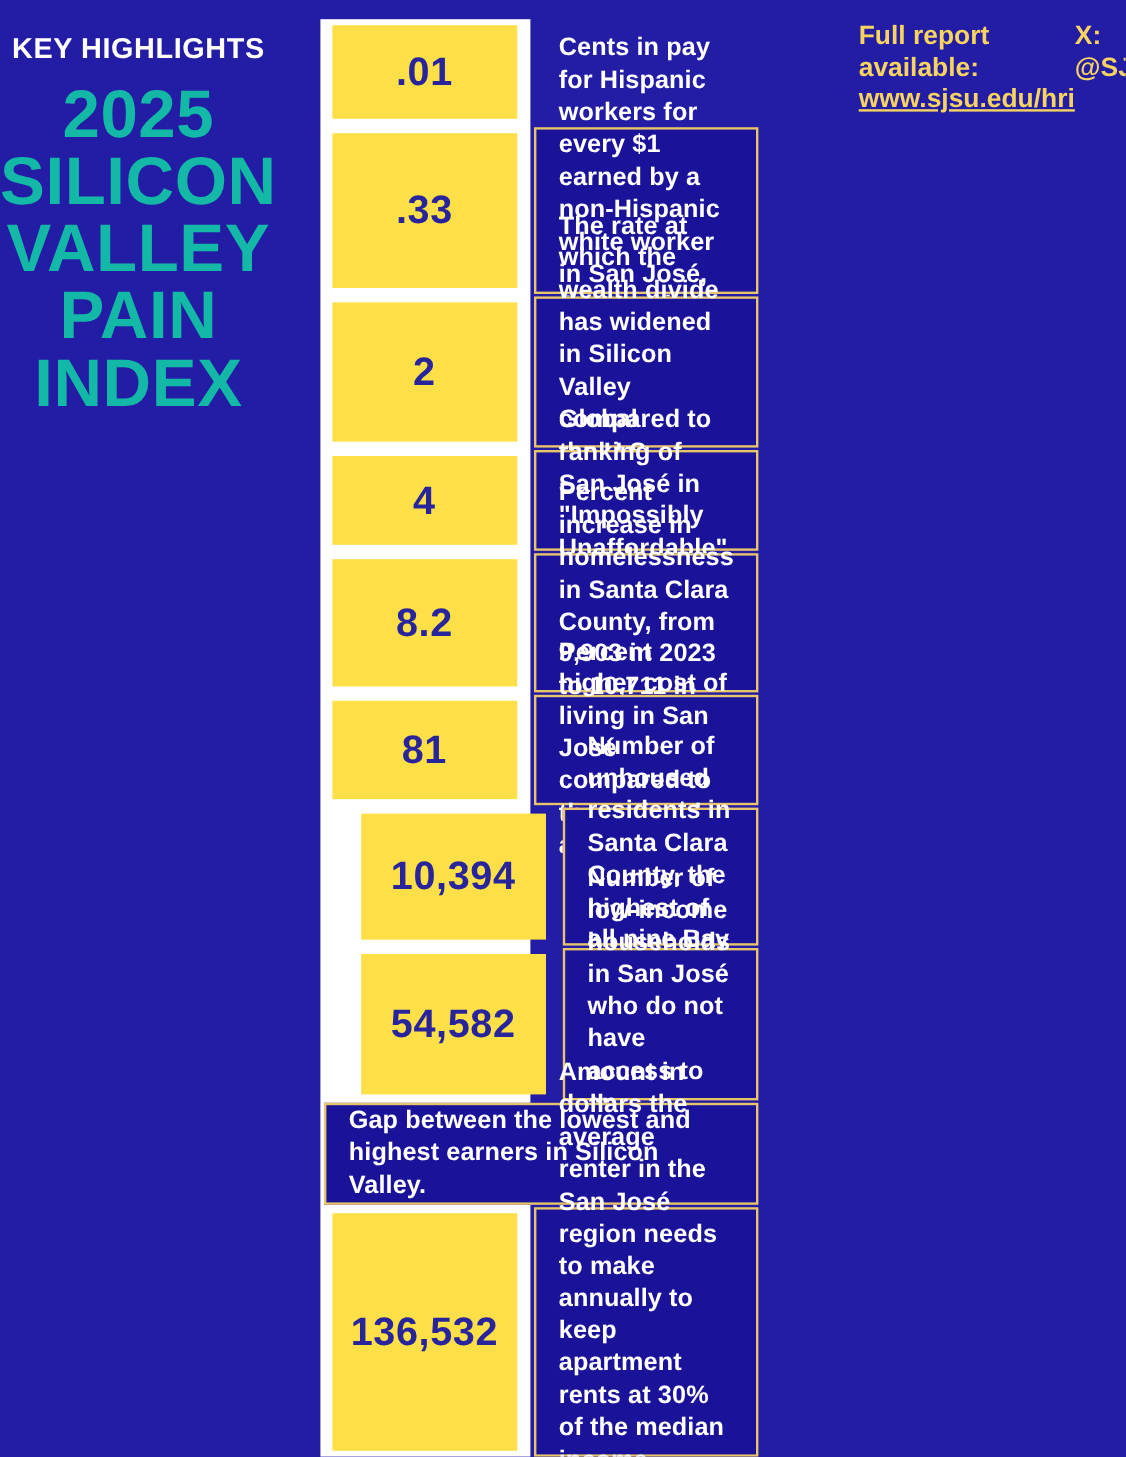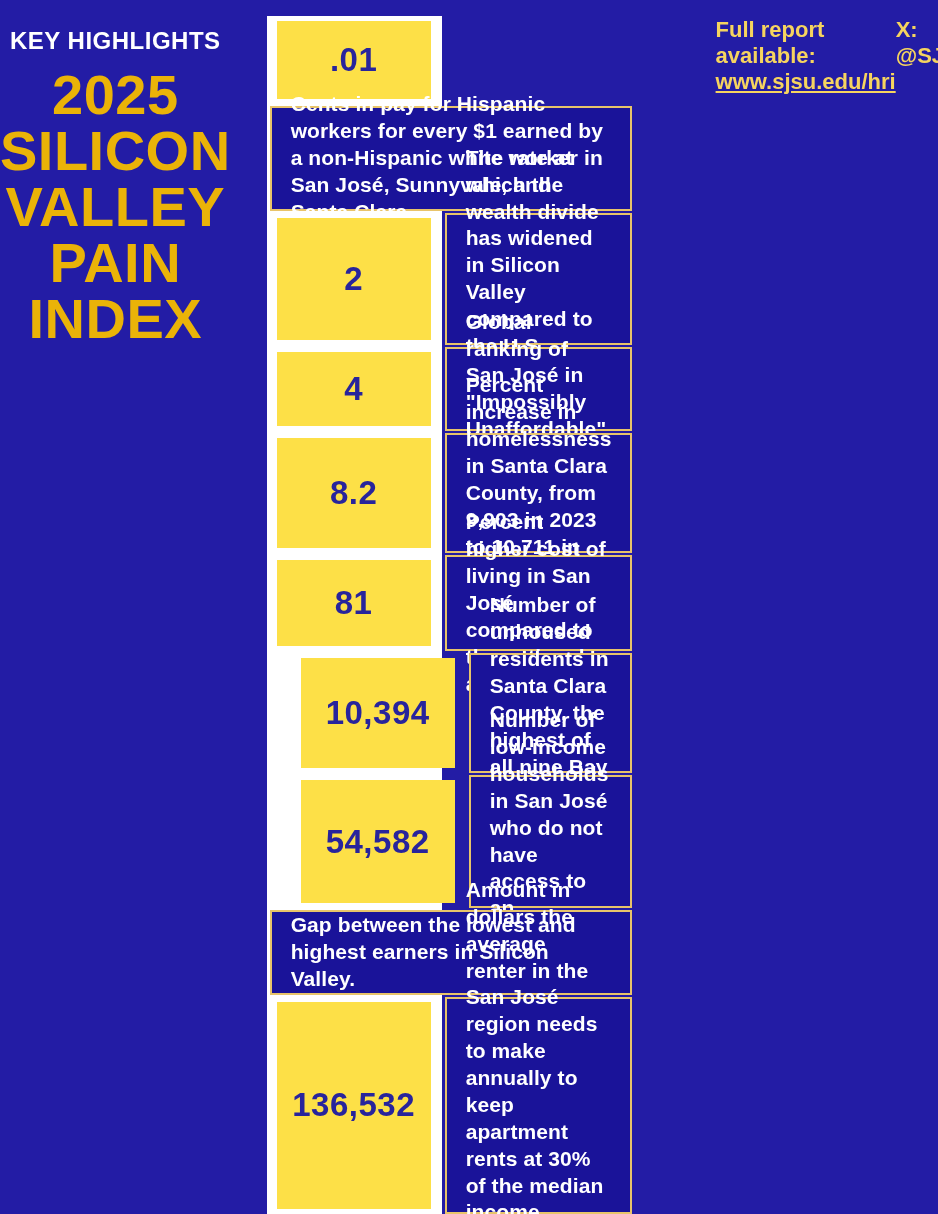--- a/index.html
+++ b/index.html
@@ -26,21 +26,21 @@
     padding-top: 27px;
   }
   .kicker {
     color: #FFFFFF;
     font-size: 24px;
     font-weight: bold;
     letter-spacing: 0.5px;
   }
   .title {
     margin: 12px 0 6px 0;
-    color: #eab308;
+    color: #14b8a6;
     font-size: 56px;
     font-weight: bold;
     letter-spacing: 0.5px;
     line-height: 1.0;
   }
   .subtitle {
     color: #FFFFFF;
     font-family: "Liberation Serif", serif;
     font-style: italic;
     font-weight: bold;
@@ -150,20 +150,23 @@
 
   <div class="stats">
 
     <div class="row">
       <div class="num-col">
         <div class="num-cell">.01</div>
       </div>
     </div>
 
     <div class="row">
+      <div class="num-col">
+        <div class="num-cell">.33</div>
+      </div>
       <div class="desc-cell">Cents in pay for Hispanic workers for every $1 earned by a non-Hispanic white worker in San José, Sunnyvale, and Santa Clara.</div>
     </div>
 
     <div class="row">
       <div class="num-col">
         <div class="num-cell">2</div>
       </div>
       <div class="desc-cell">The rate at which the wealth divide has widened in Silicon Valley compared to the U.S. overall in the past decade.</div>
     </div>
 

